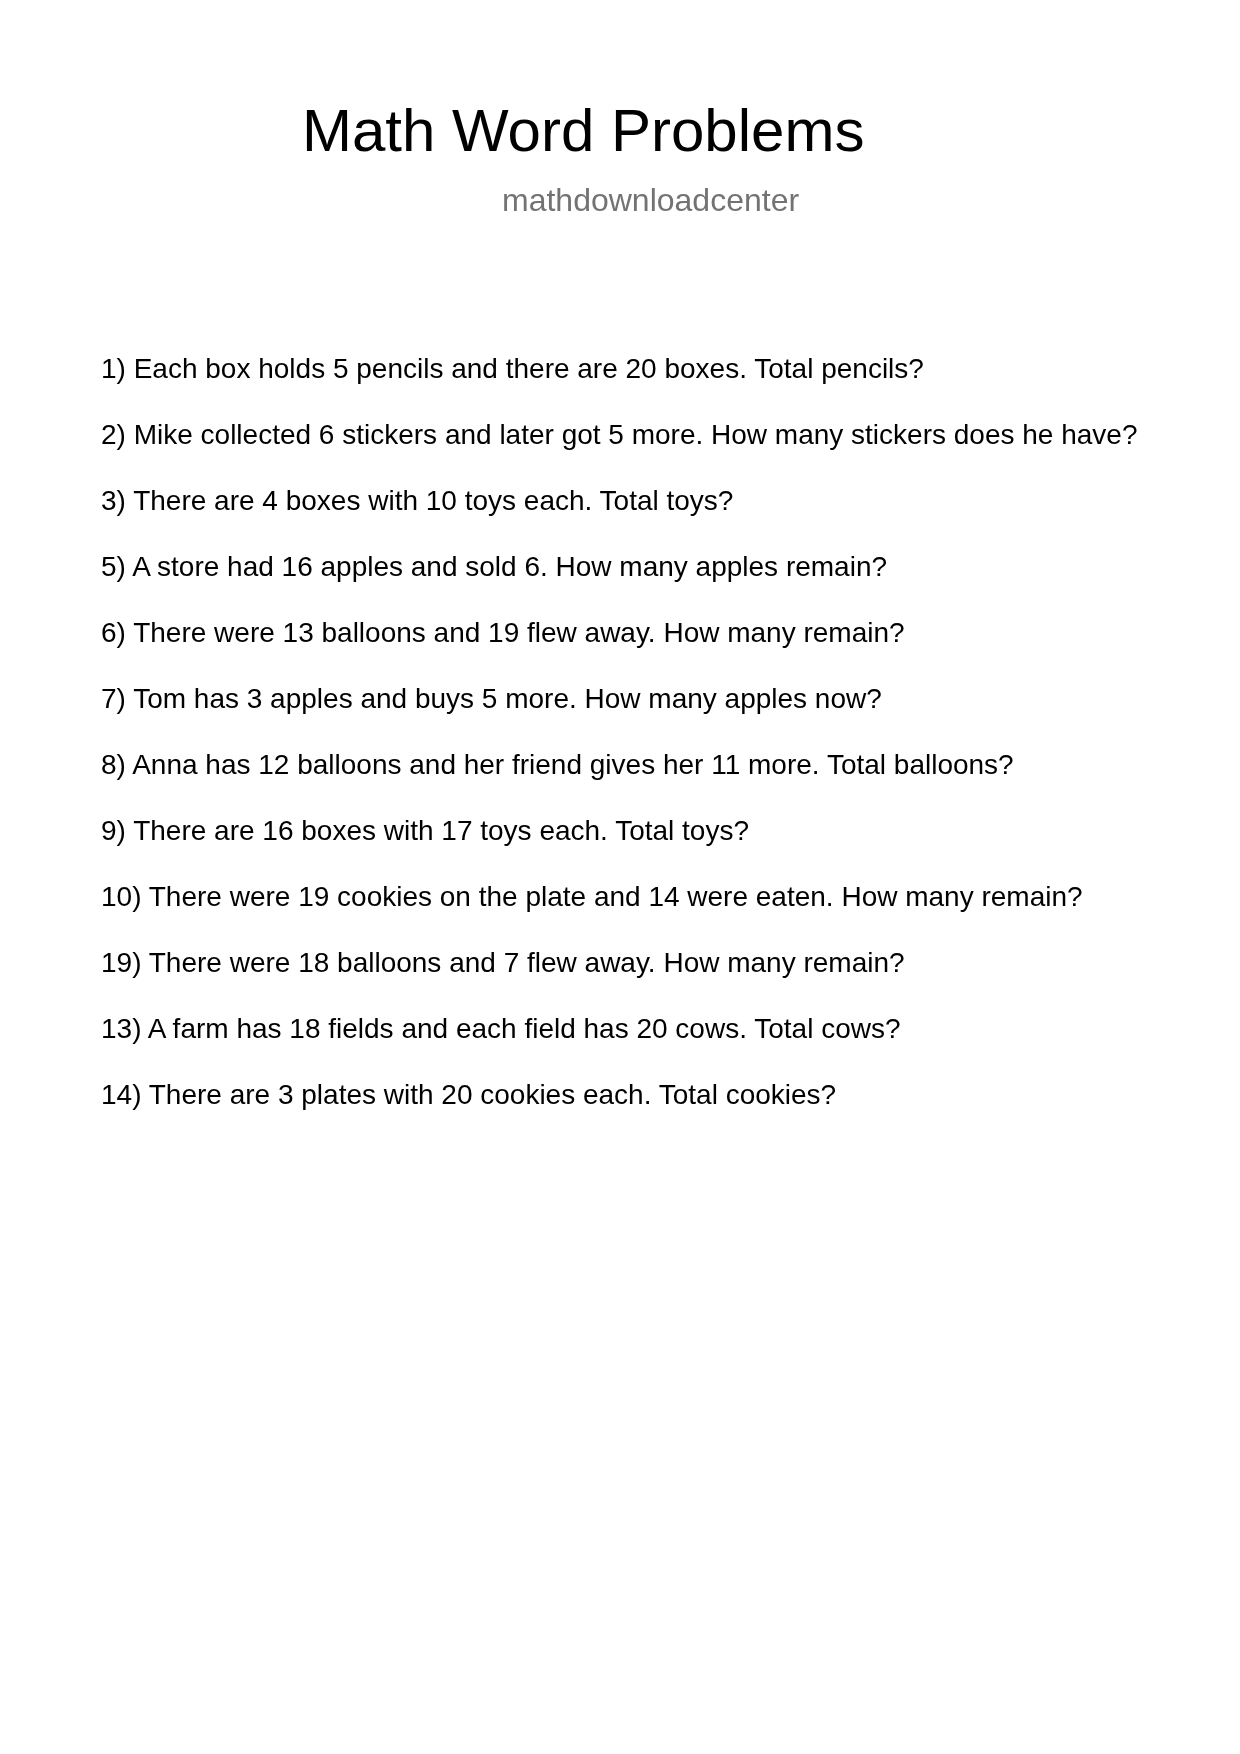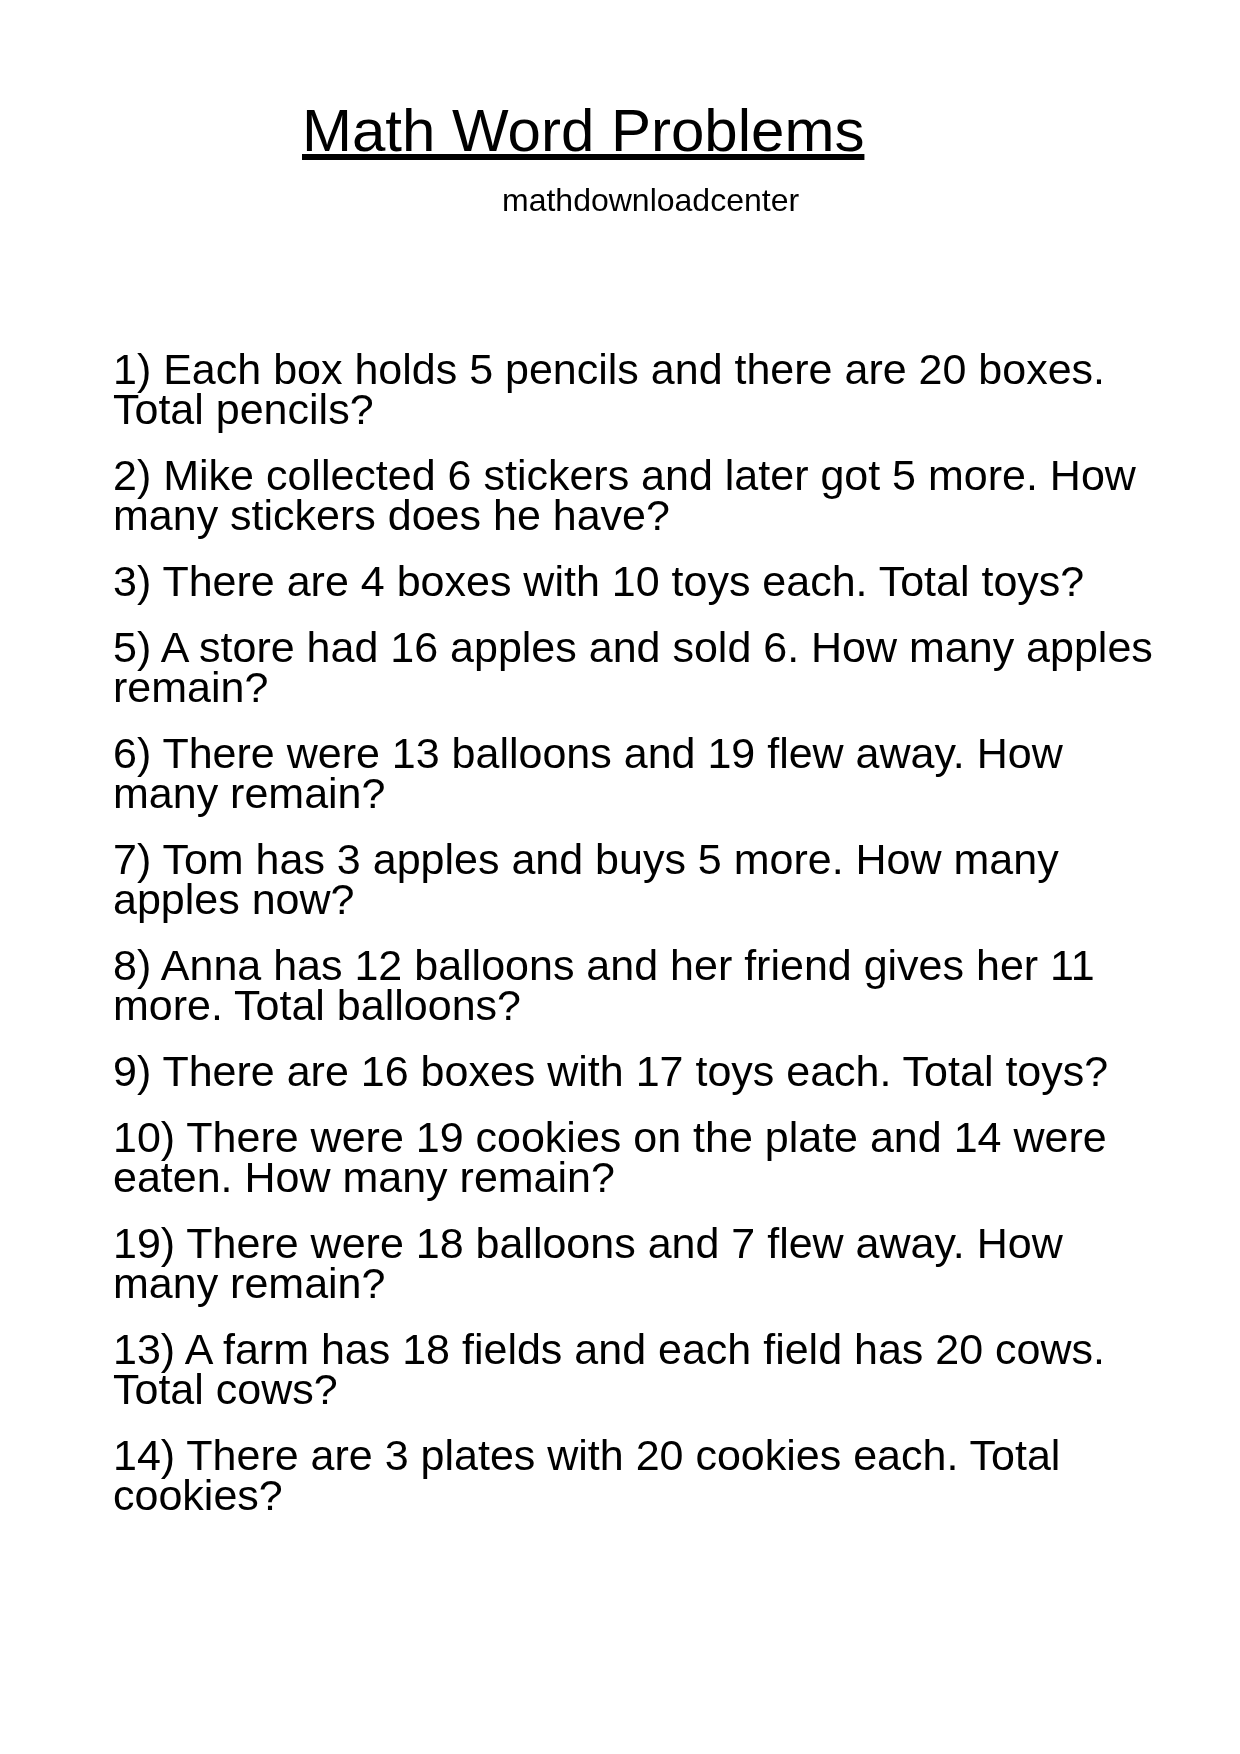--- a/index.html
+++ b/index.html
@@ -1,24 +1,24 @@
 <!DOCTYPE html>
 <html><head>
   <meta charset="utf-8">
   <style>
     html, body { margin: 0; padding: 0; background: #ffffff; }
     body { width: 1240px; height: 1754px; position: relative; overflow: hidden;
            font-family: "Liberation Sans", sans-serif; color: #000; }
     .title { position: absolute; left: 302px; top: 96px; font-size: 60px; line-height: 70px;
-             white-space: nowrap; margin: 0; font-weight: normal; text-decoration: underline; }
+             white-space: nowrap; margin: 0; font-weight: normal; }
     .subtitle { position: absolute; left: 502px; top: 180px; font-size: 32px; line-height: 40px;
-                color: #000000; white-space: nowrap; }
+                color: #737373; white-space: nowrap; }
     .problems { position: absolute; left: 101px; top: 349px; width: 1060px; margin: 0; padding: 0;
                 list-style: none; }
-    .problem { font-size: 43px; line-height: 40px; margin: 0 0 26px 12px; padding: 0; }
+    .problem { font-size: 28px; line-height: 40px; margin: 0 0 26px 0; padding: 0; }
   </style>
 </head>
 <body>
 
 <h1 class="title">Math Word Problems</h1>
 <div class="subtitle">mathdownloadcenter</div>
 
 <ol class="problems">
   <li class="problem">1) Each box holds 5 pencils and there are 20 boxes. Total pencils?</li>
   <li class="problem">2) Mike collected 6 stickers and later got 5 more. How many stickers does he have?</li>

